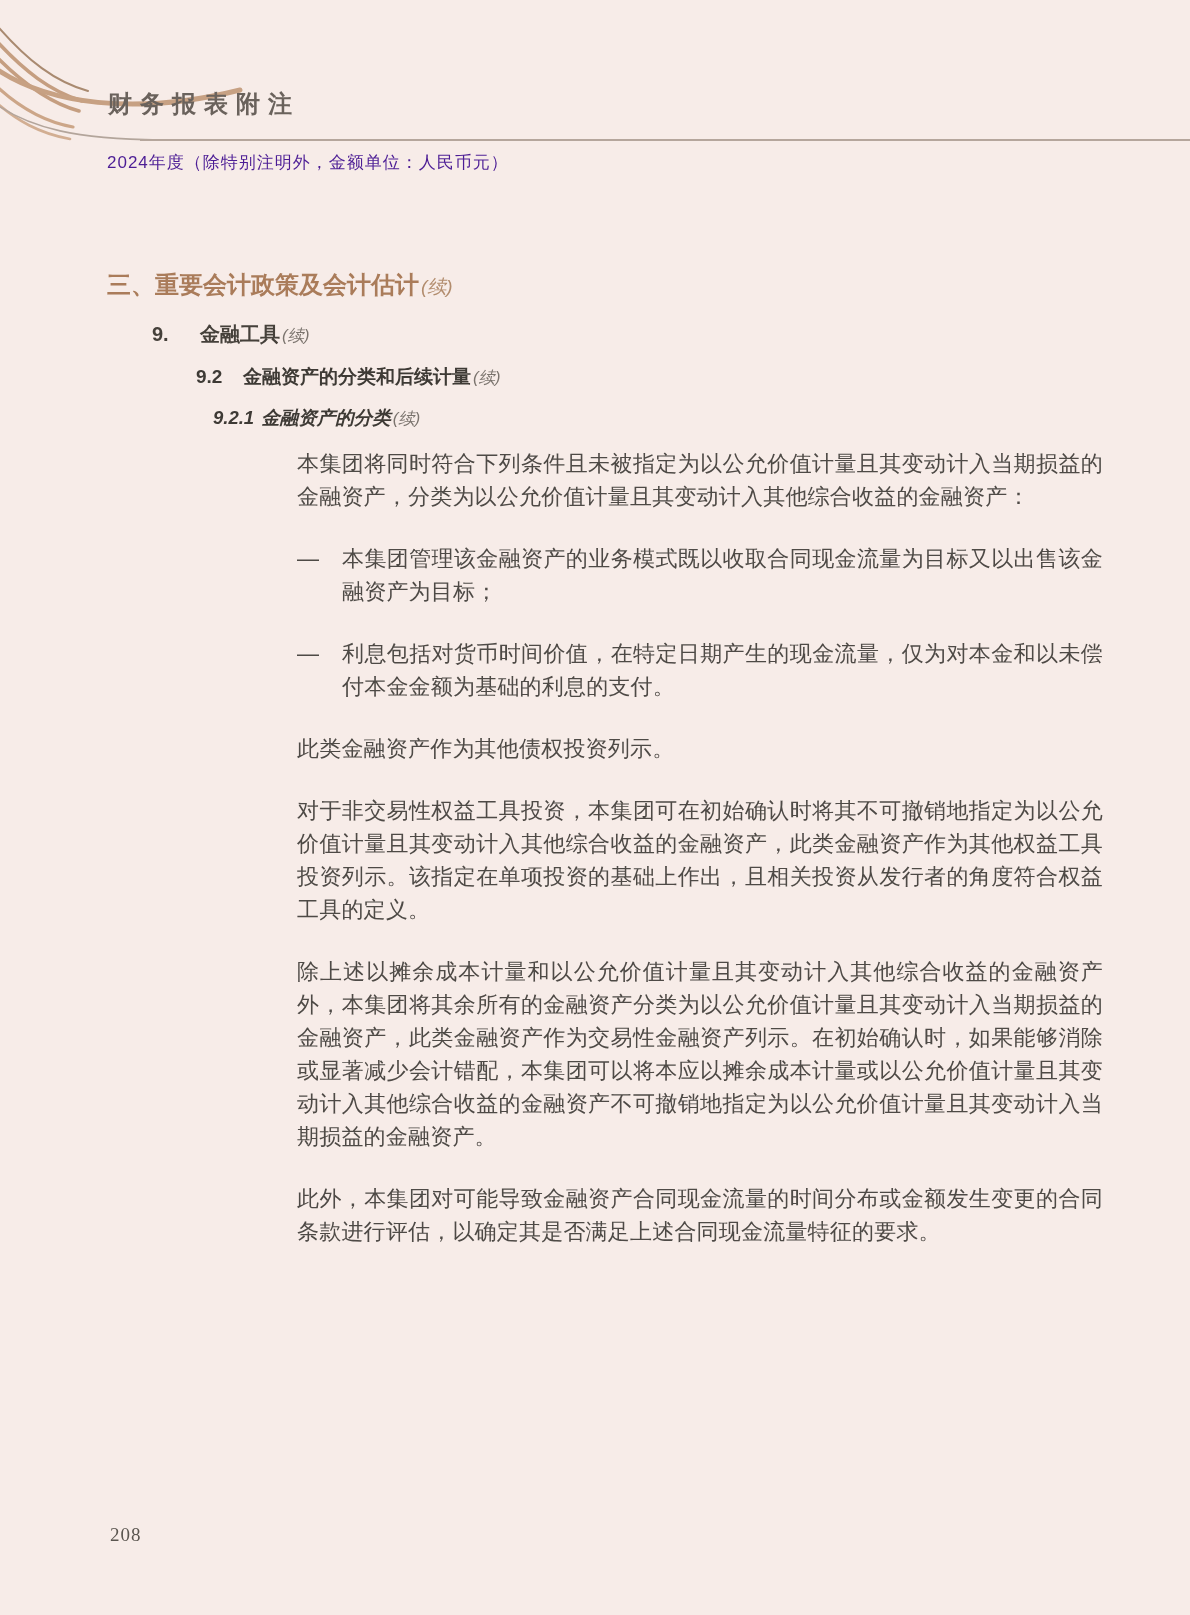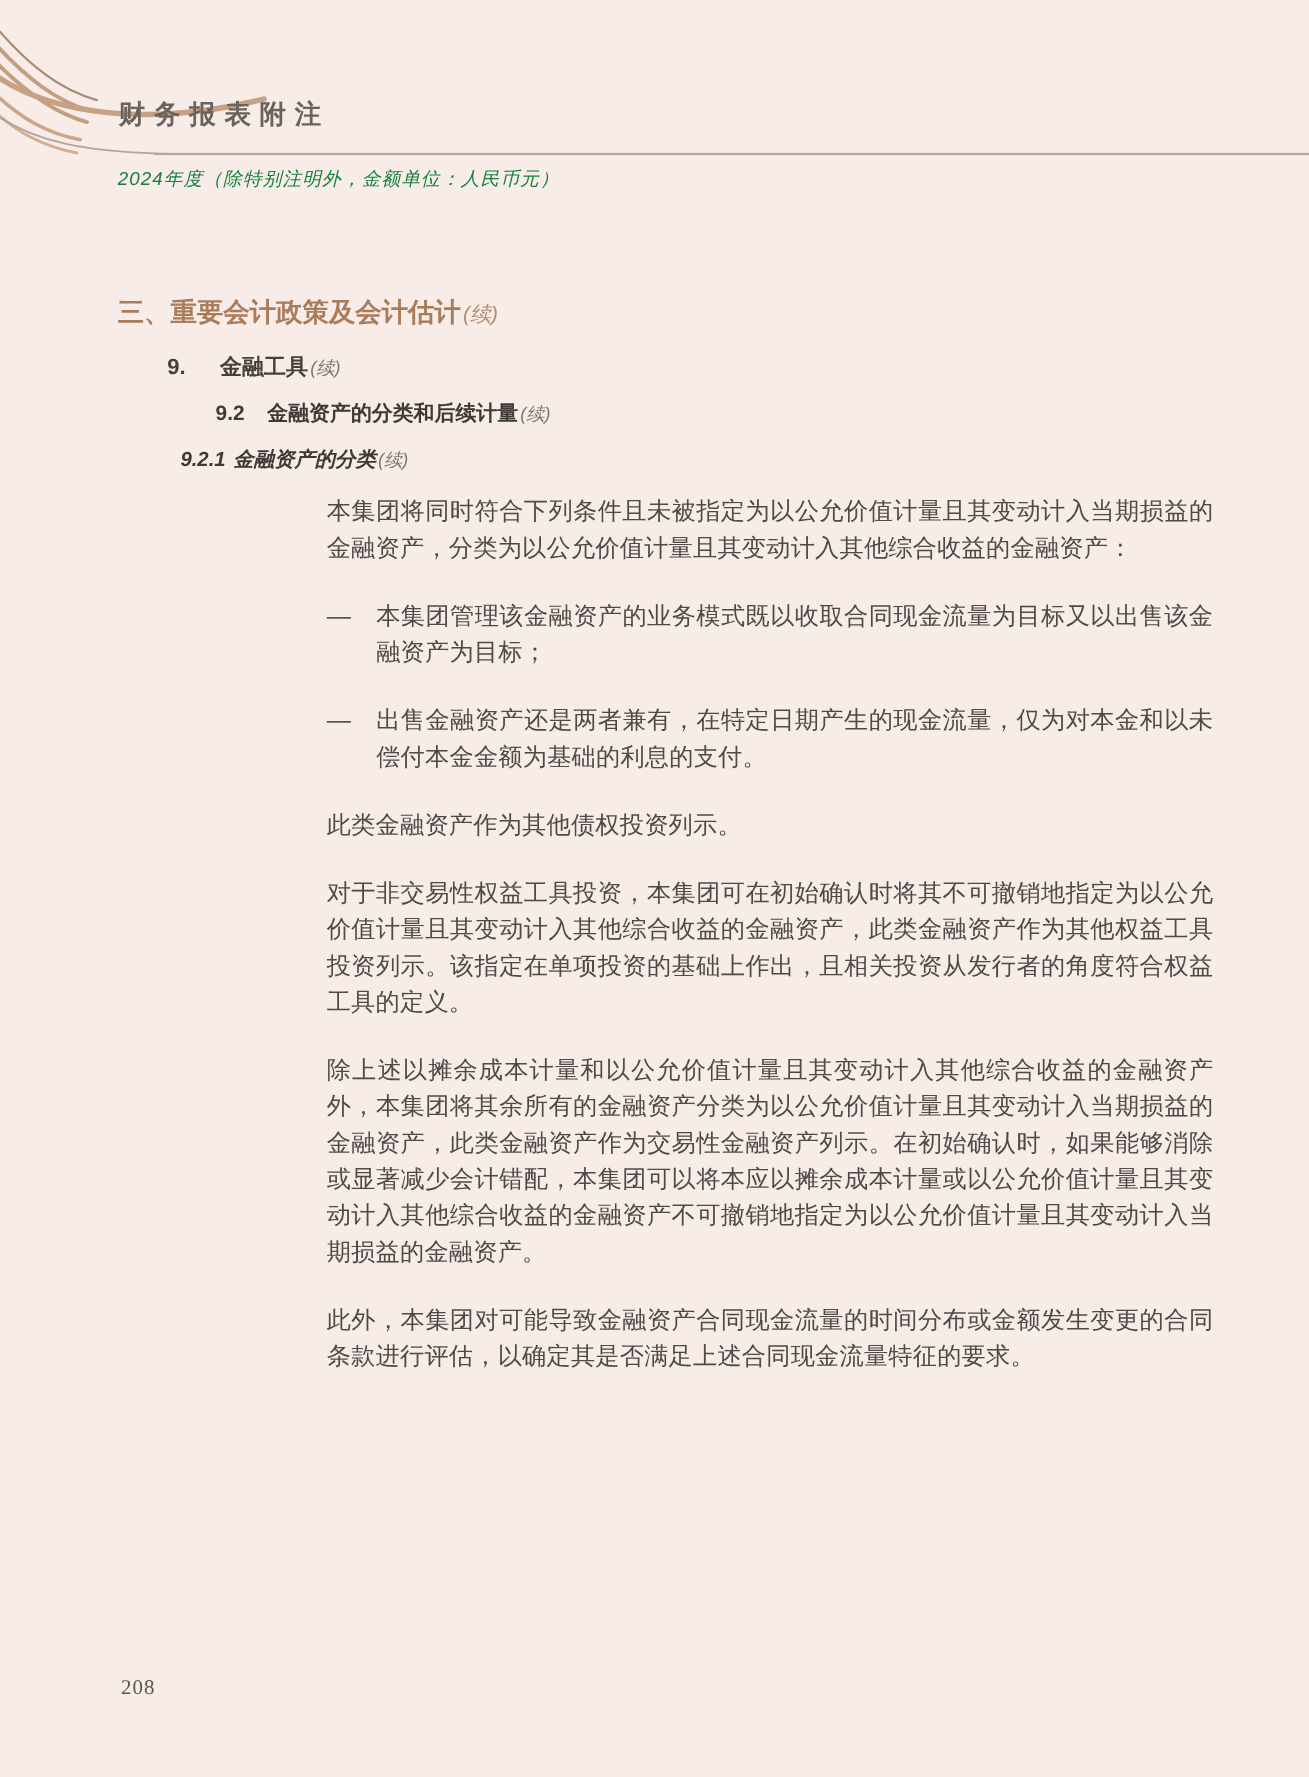--- a/index.html
+++ b/index.html
@@ -13,31 +13,31 @@
     position:absolute; left:108px; top:88px;
     font-family:Liberation Sans, sans-serif;
     font-size:24px; font-weight:600; letter-spacing:8px; color:#6a625c;
   }
   .header-rule {
     position:absolute; left:140px; right:0; top:139px; height:1.5px;
     background:#b5a69c;
   }
   .header-subtitle {
     position:absolute; left:107px; top:151px;
-    font-style:italic; font-size:17px; color:#15803d; letter-spacing:1px;
+    font-size:17px; color:#4c1d95; letter-spacing:1px;
   }
   .content { position:absolute; left:107px; top:270px; width:1000px; }
   .h1 { font-size:24px; font-weight:bold; line-height:30px; color:#aa7c5a; }
   .h1 .cont { font-size:19px; color:#b28c6d; }
   .cont { font-style:italic; font-weight:normal; font-size:16.5px; color:#7b746e; margin-left:2px; }
   .h2 { margin-top:18px; margin-left:45px; display:flex; font-size:20px; font-weight:bold; color:#45403a; line-height:28px; }
   .h2 .num { flex:0 0 48px; }
   .h3 { margin-top:14px; margin-left:89px; display:flex; font-size:19px; font-weight:bold; color:#3e3a35; line-height:28px;align-items:flex-end; }
   .h3 .num { flex:0 0 47px; }
-  .h4 { margin-top:13px; margin-left:57px; font-size:18.5px; font-weight:bold; font-style:italic; color:#3e3a35; line-height:27px; }
+  .h4 { margin-top:13px; margin-left:106px; font-size:18.5px; font-weight:bold; font-style:italic; color:#3e3a35; line-height:27px; }
   .h4 .num { margin-right:7px; }
   .body {
     margin-top:15px; margin-left:190px; width:806px;
     font-size:22px; line-height:33px; color:#4e4a46;
     text-align:justify; letter-spacing:0.2px;
   }
   .body p { margin:0 0 29px 0; }
   .bullet { display:flex; margin:0 0 29px 0; }
   .bullet .dash { flex:0 0 45px; }
   .bullet .btext { flex:1; text-align:justify; }
@@ -89,21 +89,21 @@
     <div class="body">
       <p>本集团将同时符合下列条件且未被指定为以公允价值计量且其变动计入当期损益的金融资产，分类为以公允价值计量且其变动计入其他综合收益的金融资产：</p>
 
       <div class="bullet">
         <span class="dash">—</span>
         <div class="btext">本集团管理该金融资产的业务模式既以收取合同现金流量为目标又以出售该金融资产为目标；</div>
       </div>
 
       <div class="bullet">
         <span class="dash">—</span>
-        <div class="btext">出售金融资产还是两者兼有，在特定日期产生的现金流量，仅为对本金和以未偿付本金金额为基础的利息的支付。</div>
+        <div class="btext">利息包括对货币时间价值，在特定日期产生的现金流量，仅为对本金和以未偿付本金金额为基础的利息的支付。</div>
       </div>
 
       <p>此类金融资产作为其他债权投资列示。</p>
       <p>对于非交易性权益工具投资，本集团可在初始确认时将其不可撤销地指定为以公允价值计量且其变动计入其他综合收益的金融资产，此类金融资产作为其他权益工具投资列示。该指定在单项投资的基础上作出，且相关投资从发行者的角度符合权益工具的定义。</p>
       <p>除上述以摊余成本计量和以公允价值计量且其变动计入其他综合收益的金融资产外，本集团将其余所有的金融资产分类为以公允价值计量且其变动计入当期损益的金融资产，此类金融资产作为交易性金融资产列示。在初始确认时，如果能够消除或显著减少会计错配，本集团可以将本应以摊余成本计量或以公允价值计量且其变动计入其他综合收益的金融资产不可撤销地指定为以公允价值计量且其变动计入当期损益的金融资产。</p>
       <p>此外，本集团对可能导致金融资产合同现金流量的时间分布或金额发生变更的合同条款进行评估，以确定其是否满足上述合同现金流量特征的要求。</p>
     </div>
 
   </div>
 

